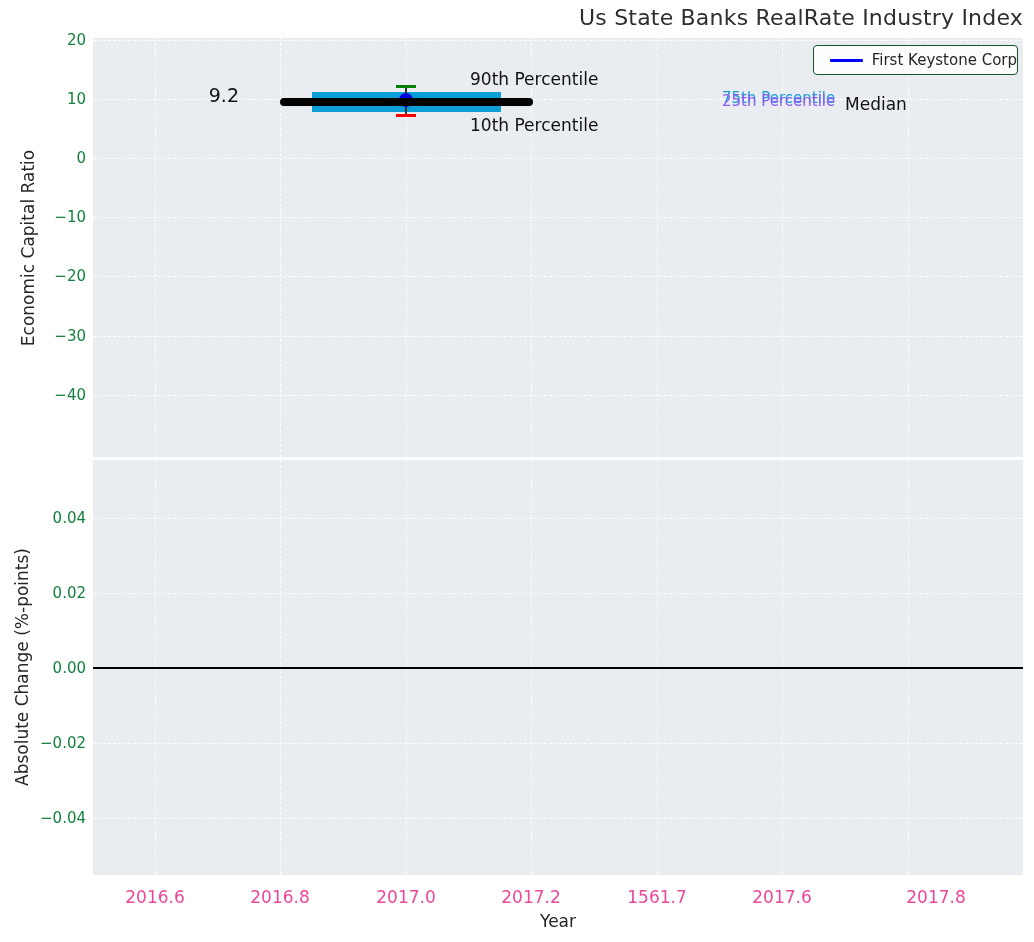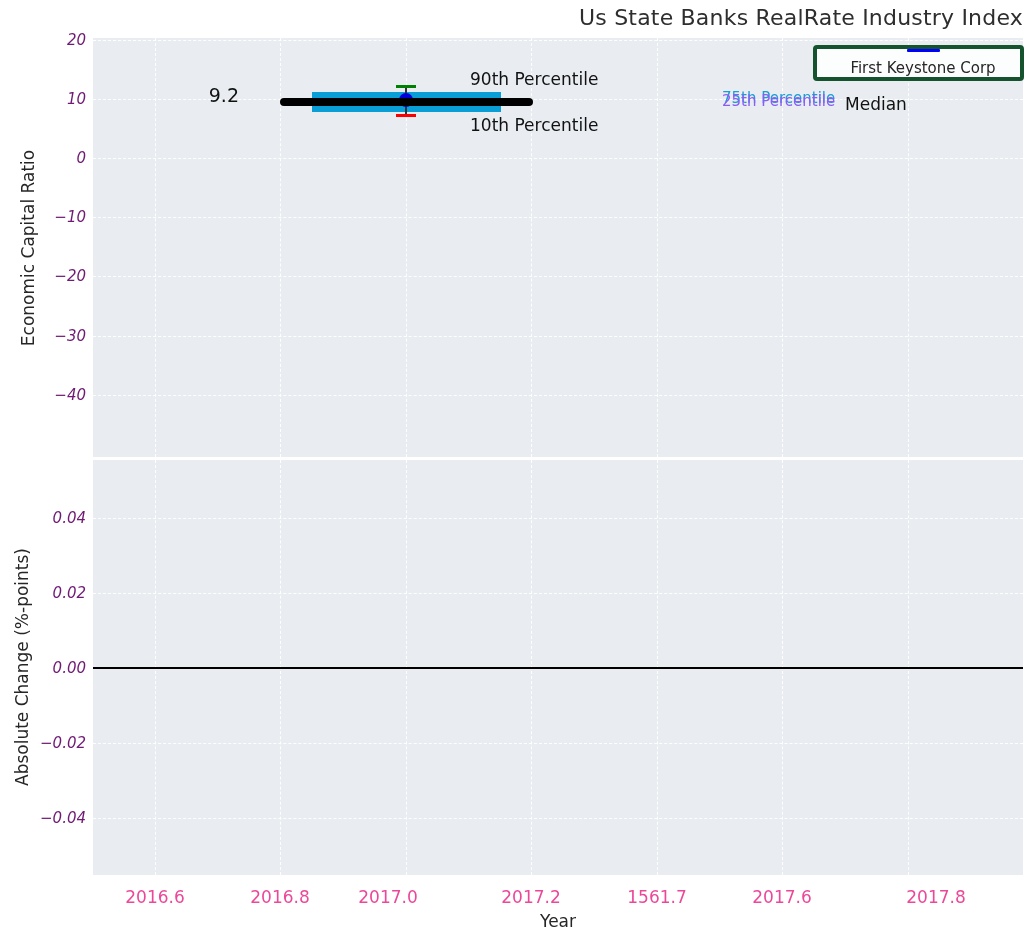--- a/index.html
+++ b/index.html
@@ -11,37 +11,37 @@
   .fig{position:absolute;inset:0;}
   .title{
     position:absolute;left:93px;top:5px;width:930px;text-align:right;
     font-size:22px;color:#2e2e2e;letter-spacing:0.2px;
   }
   .axes{position:absolute;background:#e9edf1;}
   .axes-top{left:93px;top:38px;width:930px;height:419px;}
   .axes-bottom{left:93px;top:460px;width:930px;height:415px;}
   .vgrid{position:absolute;top:0;bottom:0;width:0;border-left:1px dashed rgba(255,255,255,0.95);}
   .hgrid{position:absolute;left:0;right:0;height:0;border-top:1px dashed rgba(255,255,255,0.95);}
-  .ytick{position:absolute;width:52px;text-align:right;font-size:15px;color:#701a75;line-height:18px;font-style:italic;}
+  .ytick{position:absolute;width:52px;text-align:right;font-size:15px;color:#15803d;line-height:18px;}
   .xtick{position:absolute;width:66px;text-align:center;font-size:17px;color:#ec4899;line-height:18px;}
   .axis-label{position:absolute;font-size:17px;color:#262626;text-align:center;}
   .rot{transform:rotate(-90deg);transform-origin:center;width:300px;height:20px;line-height:20px;}
   .median-line{position:absolute;height:8px;border-radius:4px;}
   .pct-box{position:absolute;}
   .err-vline{position:absolute;width:2px;}
   .cap{position:absolute;height:3px;width:20px;}
   .marker-dot{position:absolute;width:14px;height:14px;border-radius:50%;}
   .zero-line{position:absolute;left:0;right:0;height:2px;}
   .ann{position:absolute;color:#111111;font-size:17px;white-space:nowrap;}
   .ann-small{position:absolute;color:#111111;font-size:19px;white-space:nowrap;}
   .ann-cyan{position:absolute;font-size:15px;white-space:nowrap;}
   .legend{
     position:absolute;left:720px;top:7px;width:203px;height:28px;
-    background:rgba(255,255,255,0.85);border:4px solid #14532d;border-radius:4px;
-    display:flex;align-items:center;justify-content:space-between;flex-direction:column;
+    background:rgba(255,255,255,0.85);border:1px solid #14532d;border-radius:4px;
+    display:flex;align-items:center;justify-content:flex-end;
   }
   .legend-swatch{width:33px;height:3px;margin-left:9px;border-radius:1px;}
   .legend-text{font-size:15px;color:#262626;margin-left:9px;white-space:nowrap;}
 </style>
 </head>
 <body>
 
 <div class="fig">
 
   <div class="title">Us State Banks RealRate Industry Index</div>
@@ -116,21 +116,21 @@
   <div class="ytick" style="left:34px;top:386px">−40</div>
 
   <div class="ytick" style="left:34px;top:509px">0.04</div>
   <div class="ytick" style="left:34px;top:584px">0.02</div>
   <div class="ytick" style="left:34px;top:659px">0.00</div>
   <div class="ytick" style="left:34px;top:734px">−0.02</div>
   <div class="ytick" style="left:34px;top:809px">−0.04</div>
 
   <div class="xtick" style="left:122px;top:888px">2016.6</div>
   <div class="xtick" style="left:247px;top:888px">2016.8</div>
-  <div class="xtick" style="left:355px;top:888px">2017.0</div>
+  <div class="xtick" style="left:373px;top:888px">2017.0</div>
   <div class="xtick" style="left:498px;top:888px">2017.2</div>
   <div class="xtick" style="left:624px;top:888px">1561.7</div>
   <div class="xtick" style="left:749px;top:888px">2017.6</div>
   <div class="xtick" style="left:903px;top:888px">2017.8</div>
 
   <div class="axis-label rot" style="left:-122px;top:238px">Economic Capital Ratio</div>
   <div class="axis-label rot" style="left:-128px;top:657px">Absolute Change (%-points)</div>
   <div class="axis-label" style="left:508px;top:911px;width:100px">Year</div>
 
 </div>

